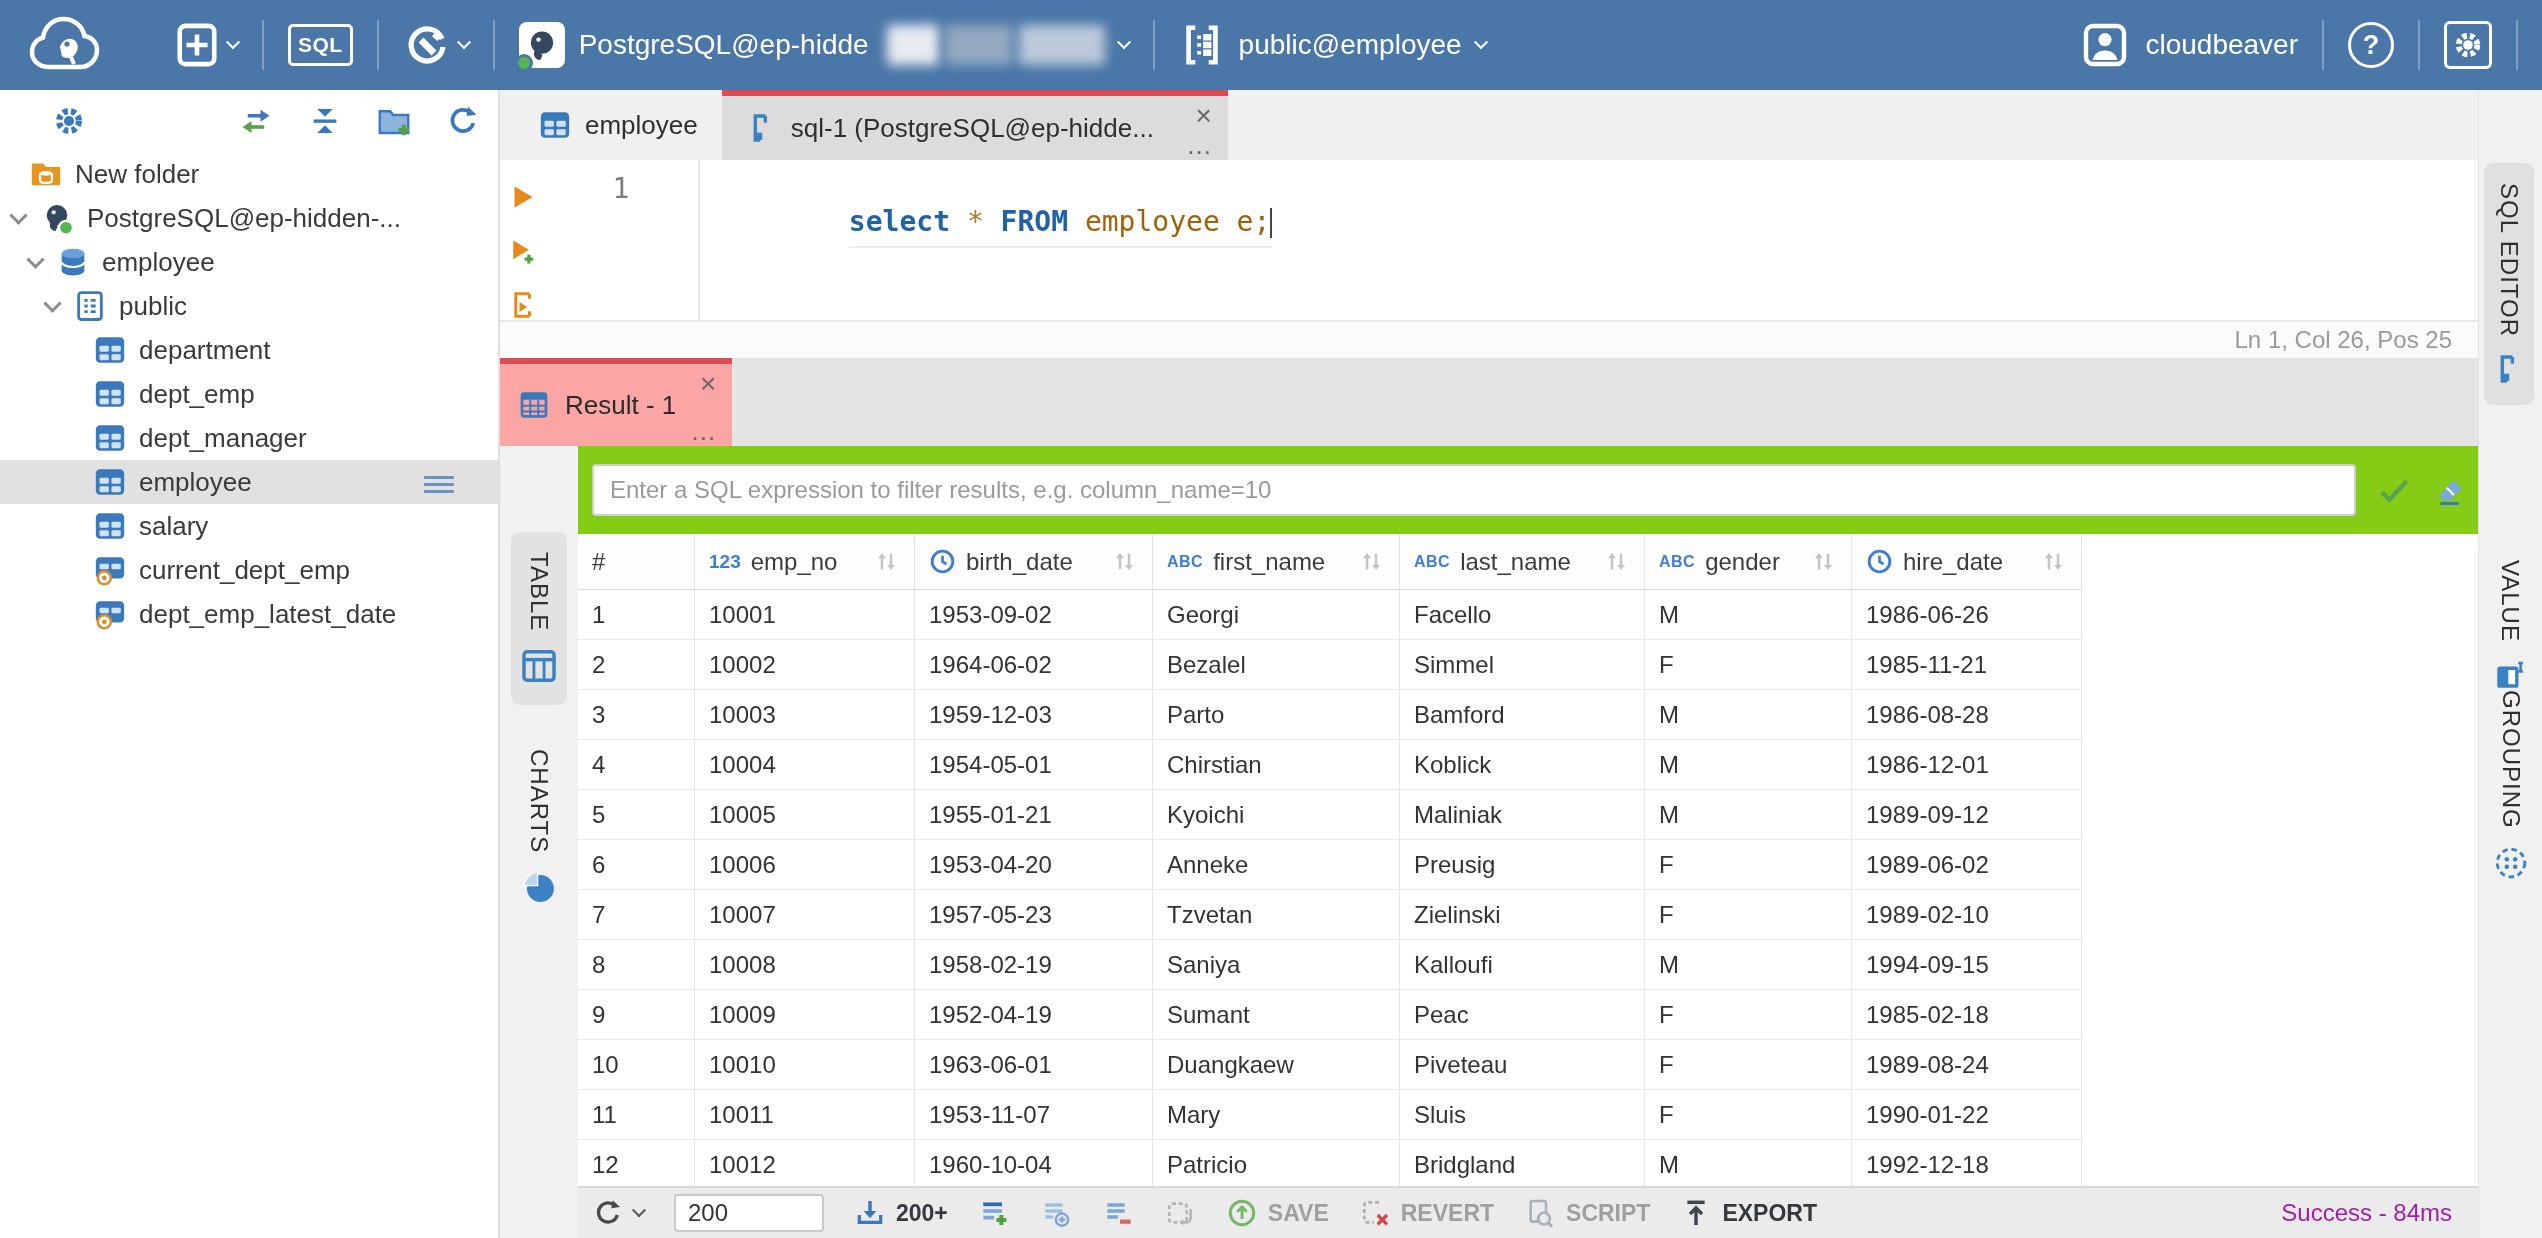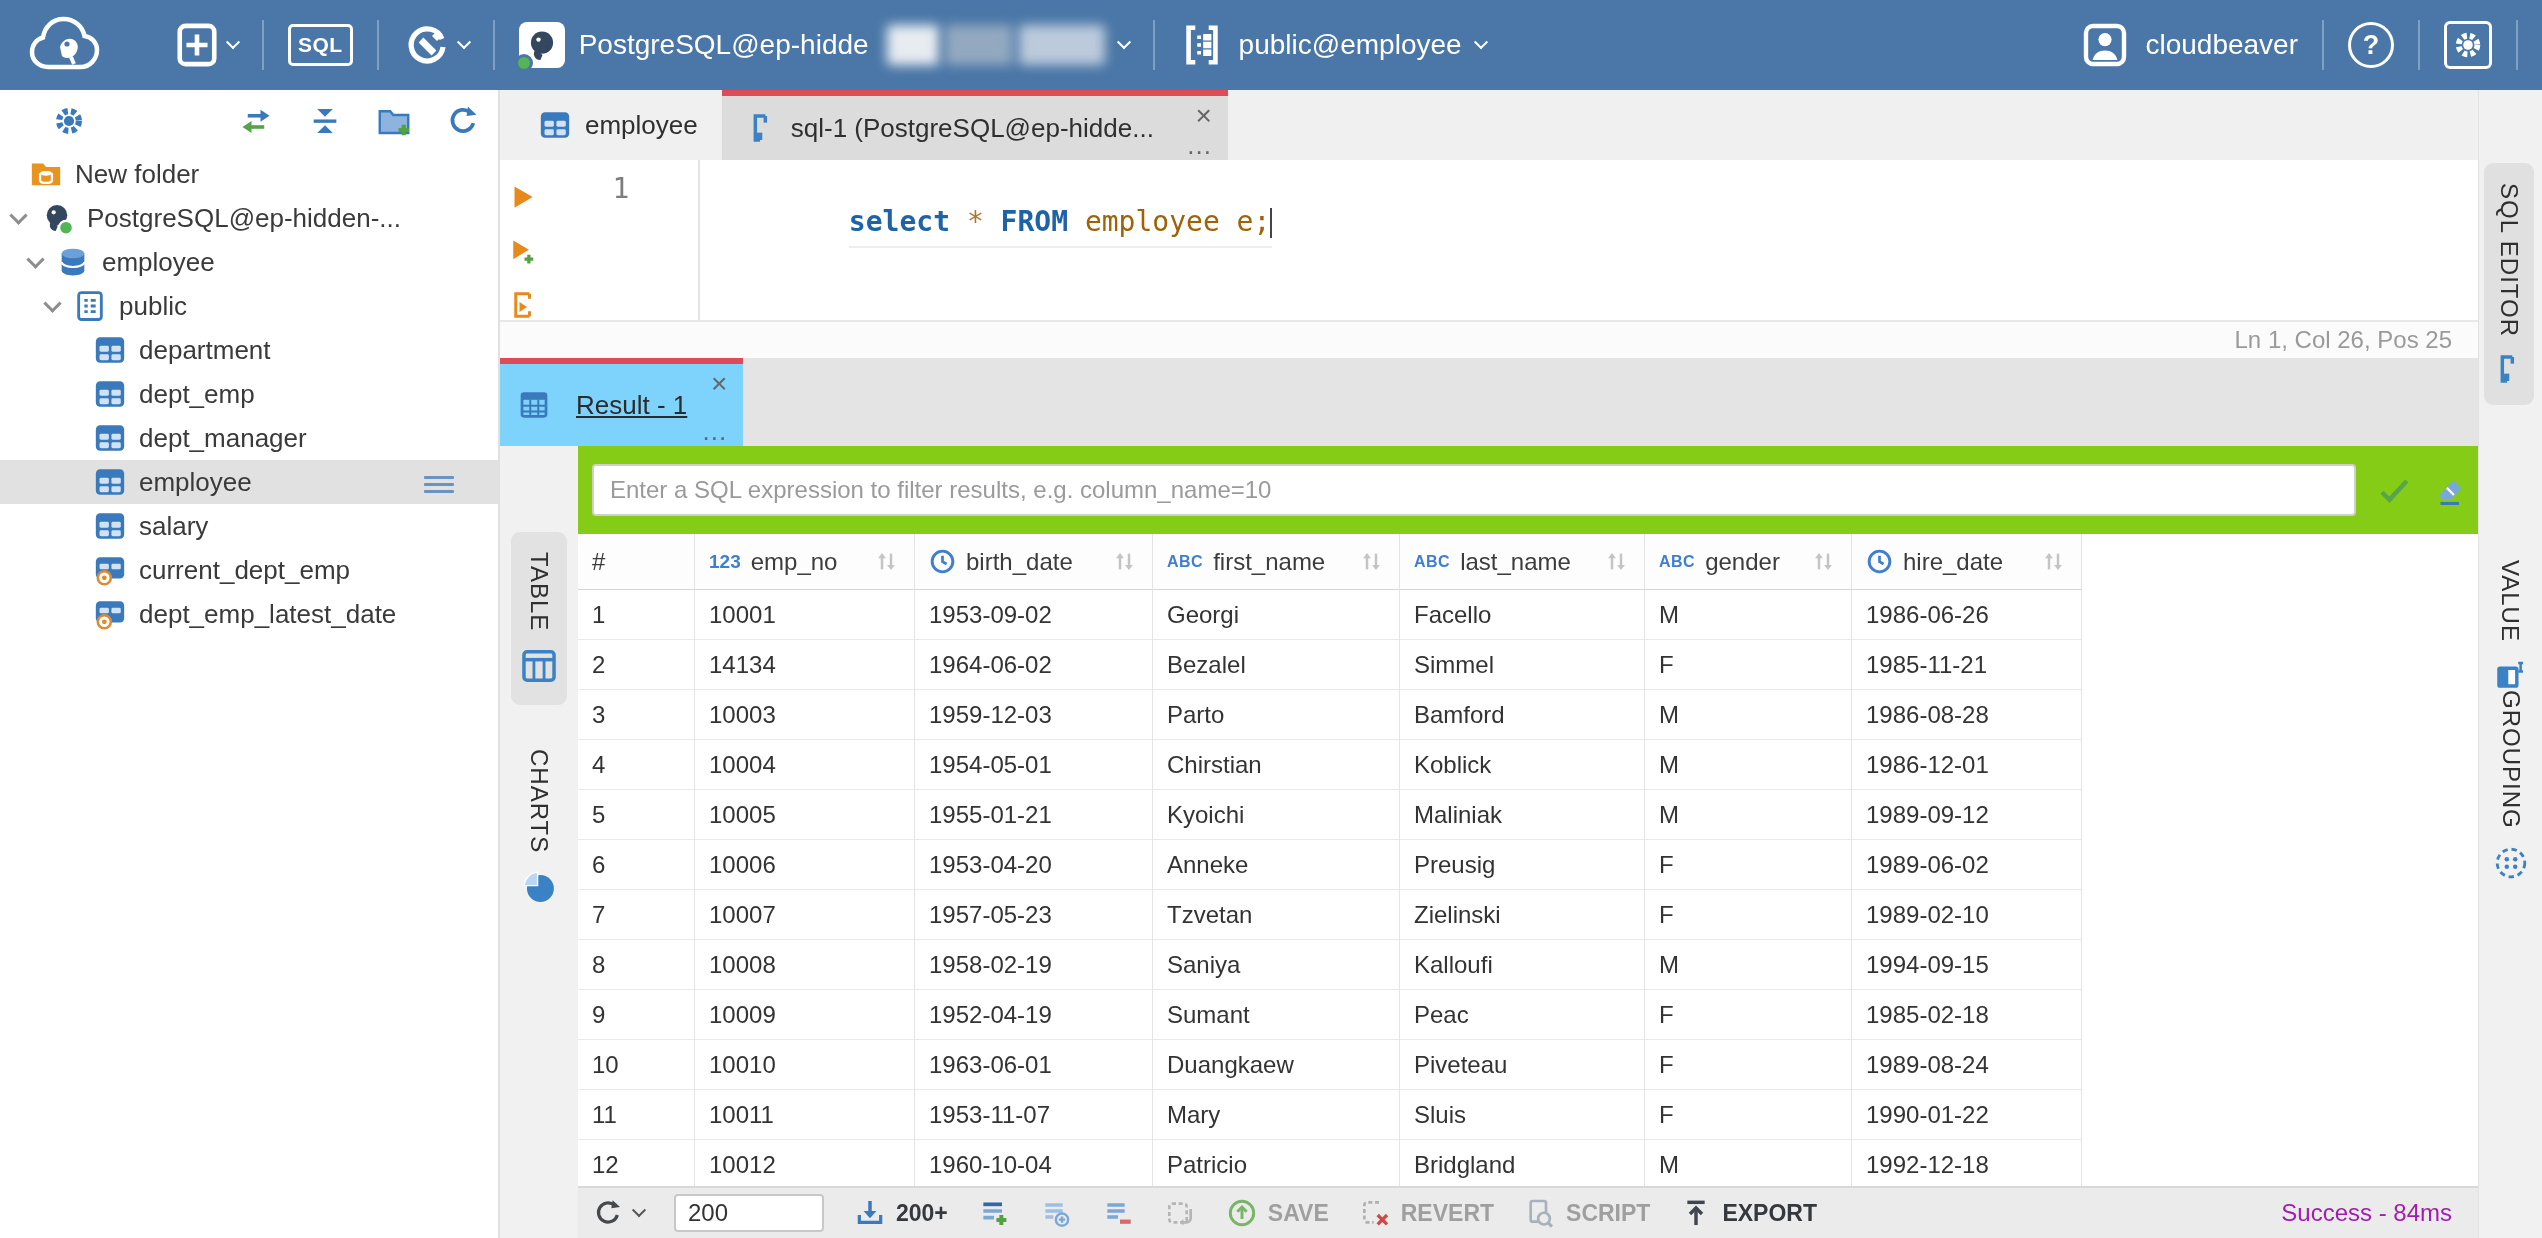--- a/index.html
+++ b/index.html
@@ -74,22 +74,22 @@
   .ecode .line1 { border-bottom:2px solid #ededed; padding-bottom:8px; }
   .tok-kw { color:#1e62a8; font-weight:bold; }
   .tok-star { color:#b0752f; }
   .tok-plain { color:#a16207; }
   .caret { display:inline-block; width:2px; height:30px; background:#444; vertical-align:middle; }
 
   .estatus { height:38px; border-top:2px solid #e8e8e8; background:#fbfbfb; display:flex;
     align-items:center; justify-content:flex-end; padding-right:26px; font-size:24px; color:#9a9a9a; }
 
   .rtabs { height:88px; background:#e4e4e4; display:flex; }
-  .rtab { background:#7dd3fc; border-top:6px solid #dd4c56; display:flex; align-items:center;
-    gap:26px; padding:0 56px 0 18px; font-size:26px; color:#2b2b2b; position:relative; cursor:pointer;text-decoration:underline; }
+  .rtab { background:#fca5a5; border-top:6px solid #dd4c56; display:flex; align-items:center;
+    gap:15px; padding:0 56px 0 18px; font-size:26px; color:#2b2b2b; position:relative; cursor:pointer; }
 
   .rbody { flex:1; display:flex; min-height:0; }
   .lstrip { width:78px; flex:none; background:#f1f1f1; display:flex; flex-direction:column;
     align-items:center; padding-top:86px; }
   .vtab { display:flex; flex-direction:column; align-items:center; gap:16px; padding:20px 9px;
     border-radius:9px; cursor:pointer; }
   .vtab.active { background:#e2e2e2; }
   .vlabel { writing-mode:vertical-rl; font-size:24px; color:#2f2f2f; letter-spacing:1px; white-space:nowrap; }
   .lstrip .vtab + .vtab { margin-top:24px; }
 
@@ -620,21 +620,21 @@
                 <div class="gcell" style="width: 117px;">1</div>
                 <div class="gcell" style="width: 220px;">10001</div>
                 <div class="gcell" style="width: 238px;">1953-09-02</div>
                 <div class="gcell" style="width: 247px;">Georgi</div>
                 <div class="gcell" style="width: 245px;">Facello</div>
                 <div class="gcell" style="width: 207px;">M</div>
                 <div class="gcell" style="width: 230px;">1986-06-26</div>
               </div>
               <div class="grow">
                 <div class="gcell" style="width: 117px;">2</div>
-                <div class="gcell" style="width: 220px;">14134</div>
+                <div class="gcell" style="width: 220px;">10002</div>
                 <div class="gcell" style="width: 238px;">1964-06-02</div>
                 <div class="gcell" style="width: 247px;">Bezalel</div>
                 <div class="gcell" style="width: 245px;">Simmel</div>
                 <div class="gcell" style="width: 207px;">F</div>
                 <div class="gcell" style="width: 230px;">1985-11-21</div>
               </div>
               <div class="grow">
                 <div class="gcell" style="width: 117px;">3</div>
                 <div class="gcell" style="width: 220px;">10003</div>
                 <div class="gcell" style="width: 238px;">1959-12-03</div>

